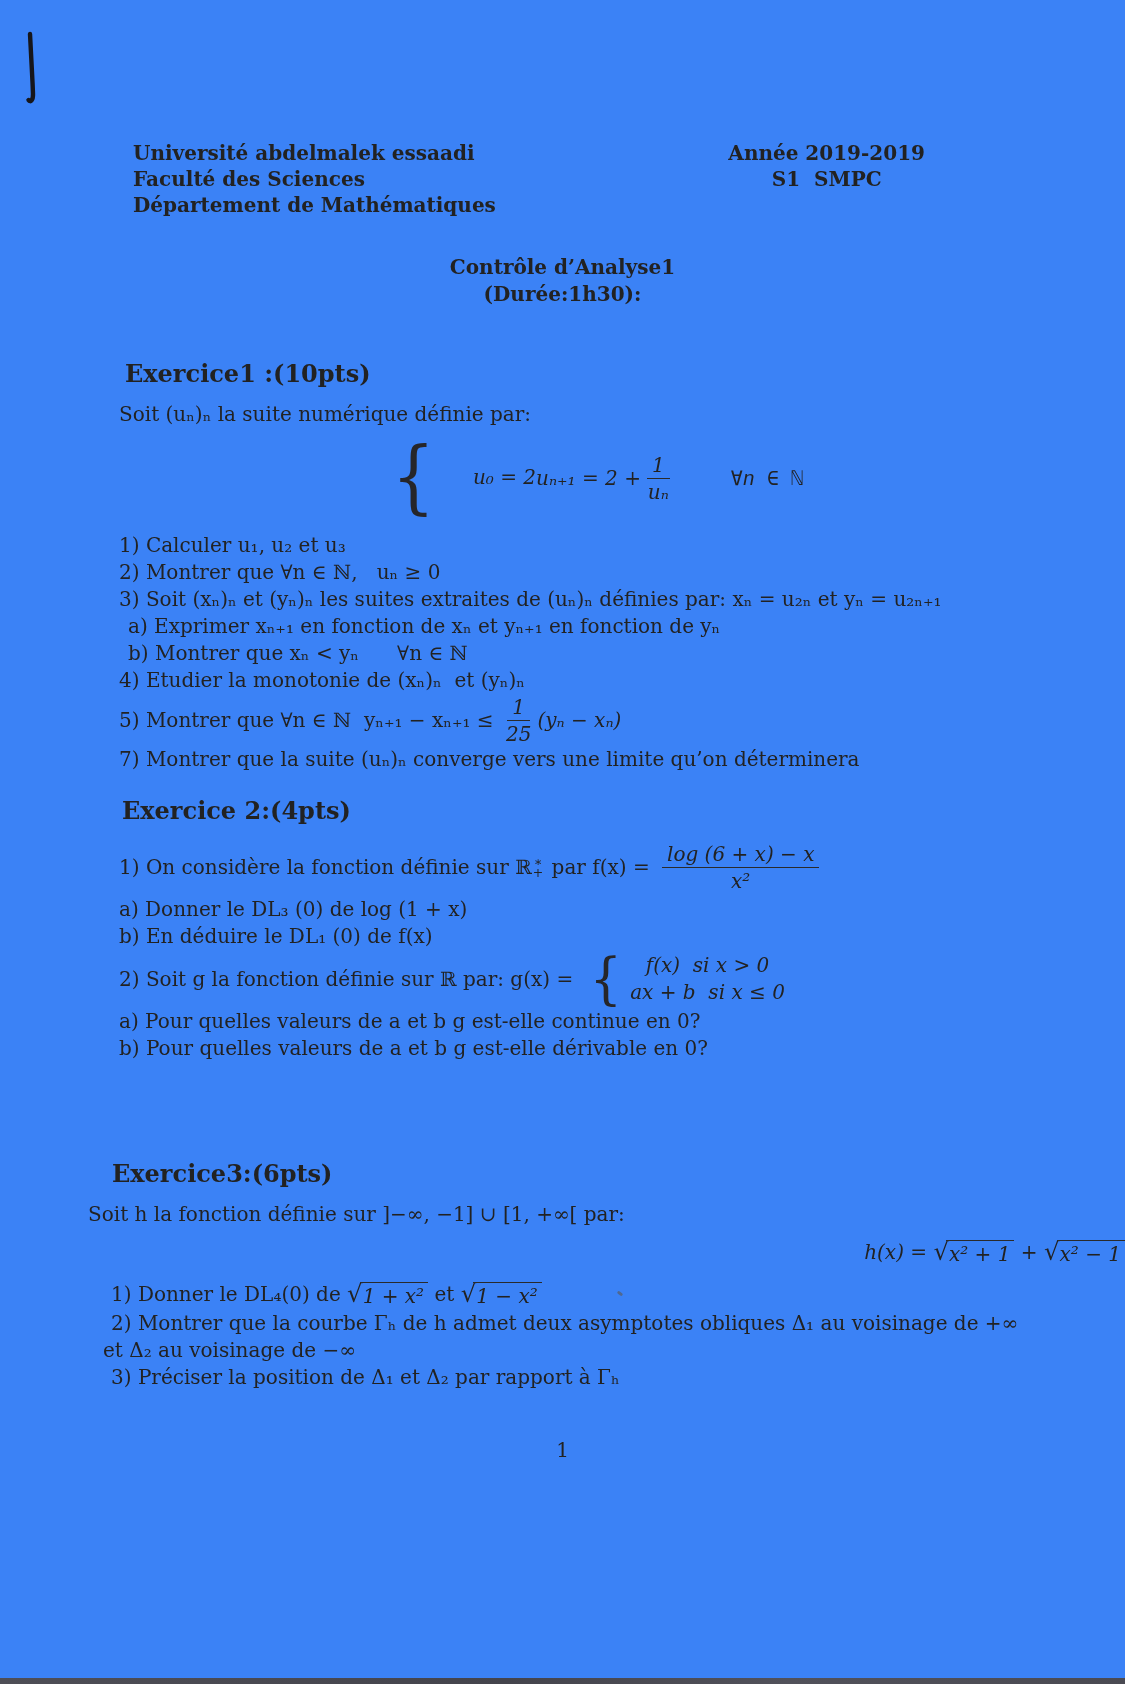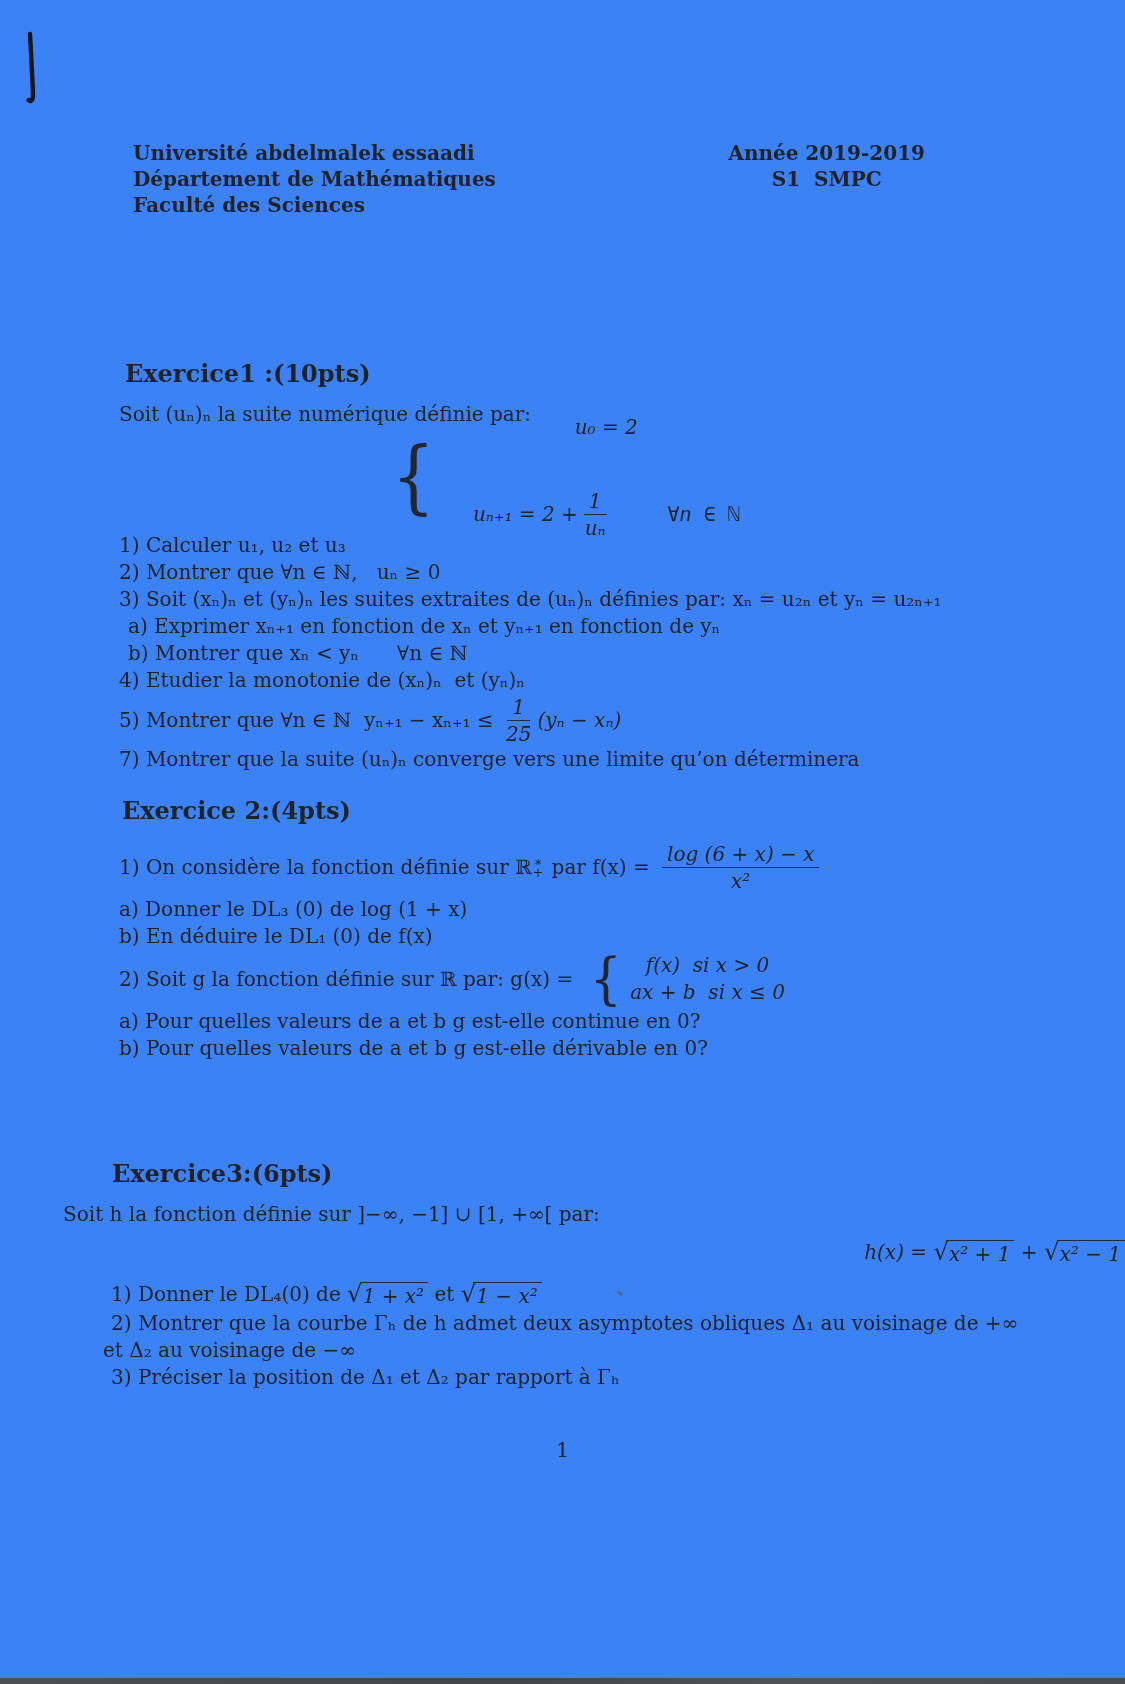--- a/index.html
+++ b/index.html
@@ -19,35 +19,35 @@
   .header-right div{line-height:26px;white-space:pre;}
   .title-block{position:absolute;top:254px;left:0;width:100%;text-align:center;font-weight:bold;}
   .title-block div{line-height:27px;white-space:pre;}
   .ex{position:absolute;left:0;width:100%;}
   .ex1{top:360px;} .ex2{top:797px;} .ex3{top:1116px;margin-top:44px;}
   .heading{font-weight:bold;font-size:24px;line-height:27px;white-space:pre;}
   .ex1 .heading{padding-left:125px;}
   .ex2 .heading{padding-left:122px;}
   .ex3 .heading{padding-left:112px;}
   .intro{padding-left:119px;margin-top:14px;line-height:27px;white-space:pre;}
-  .ex3 .intro{padding-left:63px;}
+  .ex3 .intro{padding-left:88px;}
   .line{white-space:pre;line-height:27px;padding-left:119px;}
   .line.indent{padding-left:128px;}
   .ex3 .line{padding-left:111px;}
   .ex3 .line.hang{padding-left:103px;}
   .list{margin-top:12px;}
   .row{display:flex;align-items:center;white-space:pre;padding-left:119px;}
   .row.tall{height:52px;}
   .math{font-style:italic;}
   .frac{display:inline-flex;flex-direction:column;align-items:center;margin:0 6px;font-style:italic;}
   .frac .num{padding:0 5px 1px;border-bottom:1.6px solid #2a2a2a;line-height:24px;}
   .frac .den{padding-top:1px;line-height:24px;}
   .system{display:flex;align-items:center;margin-top:6px;padding-left:388px;height:86px;}
   .sysbrace{font-size:80px;line-height:1;transform:scaleX(.85);color:#26262a;font-weight:400;}
-  .sys-col{display:flex;flex-direction:column;align-items:center;margin-left:34px;gap:48px;}
+  .sys-col{display:flex;flex-direction:row;align-items:center;margin-left:34px;}
   .sys-row2{display:flex;align-items:center;margin-top:2px;}
   .quant{margin-left:55px;font-style:italic;font-family:Liberation Mono, monospace;}
   .supsub{display:inline-flex;flex-direction:column;align-items:center;font-size:12.5px;line-height:11px;vertical-align:-6px;margin:0 2px 0 1px;}
   .caseswrap{display:inline-flex;align-items:center;}
   .casesbrace{font-size:56px;line-height:1;transform:scaleX(.9);color:#26262a;margin-left:8px;}
   .cases-col{display:flex;flex-direction:column;align-items:center;margin-left:7px;}
   .cases-col div{line-height:27px;white-space:pre;font-style:italic;}
   .row.cases{height:58px;}
   .row.fx{height:58px;margin-top:14px;}
   .sqrt{display:inline-flex;align-items:flex-start;font-style:italic;}
@@ -64,29 +64,33 @@
 
 <div class="page">
 
   <svg class="pen-mark" width="20" height="82" viewBox="0 0 20 82">
     <path d="M8 4 C8.6 18 10 40 10.6 54 L11 64 C11.2 70 8.5 73 6.5 70" fill="none" stroke="#16161b" stroke-width="4.4" stroke-linecap="round"></path>
   </svg>
 
   <div class="header">
     <div class="header-left">
       <div>Université abdelmalek essaadi</div>
+      <div>Faculté des Sciences</div>
       <div>Département de Mathématiques</div>
-      <div>Faculté des Sciences</div>
     </div>
     <div class="header-right">
       <div>Année 2019-2019</div>
       <div>S1  SMPC</div>
     </div>
   </div>
 
+  <div class="title-block">
+    <div>Contrôle d’Analyse1</div>
+    <div>(Durée:1h30):</div>
+  </div>
 
   <div class="ex ex1">
     <div class="heading">Exercice1 :(10pts)</div>
     <div class="intro">Soit (uₙ)ₙ la suite numérique définie par:</div>
 
     <div class="system">
       <span class="sysbrace">{</span>
       <span class="sys-col">
         <span class="math">u₀ = 2</span>
         <span class="sys-row2">

